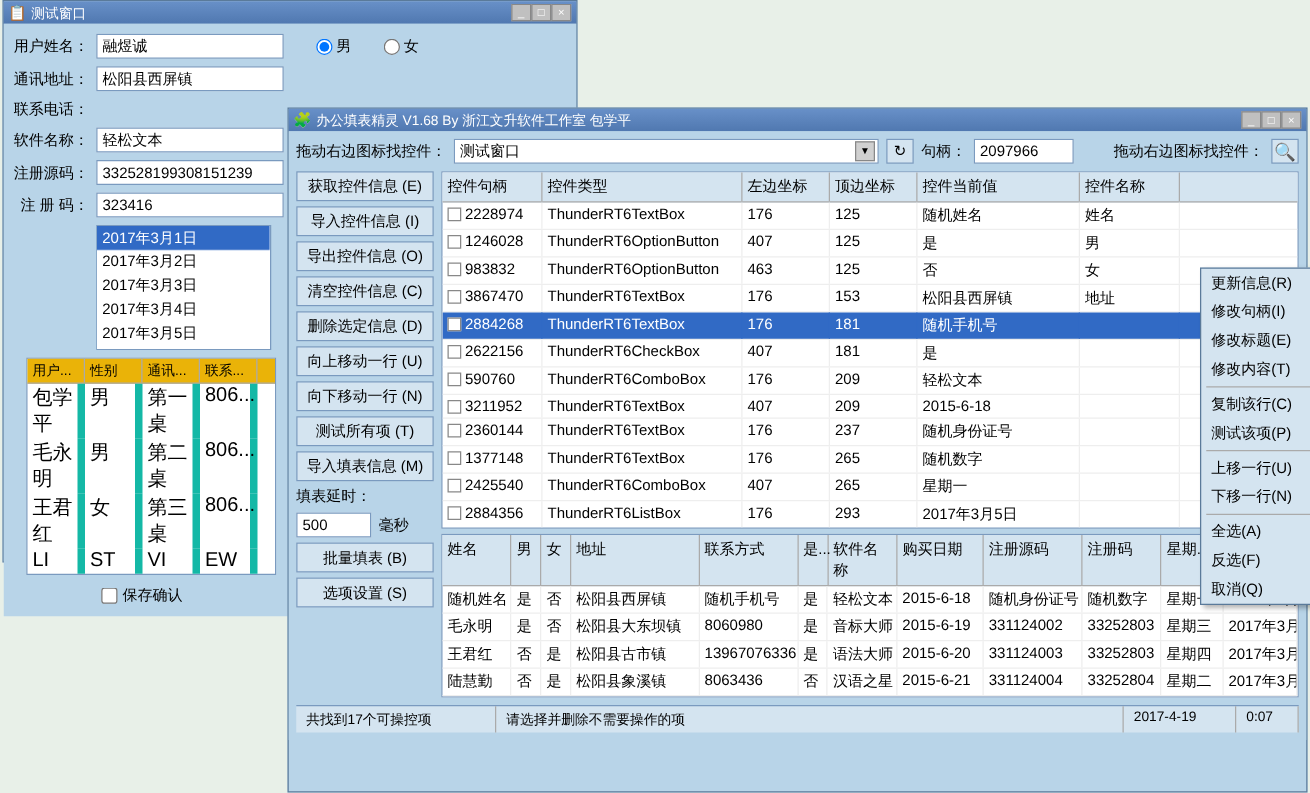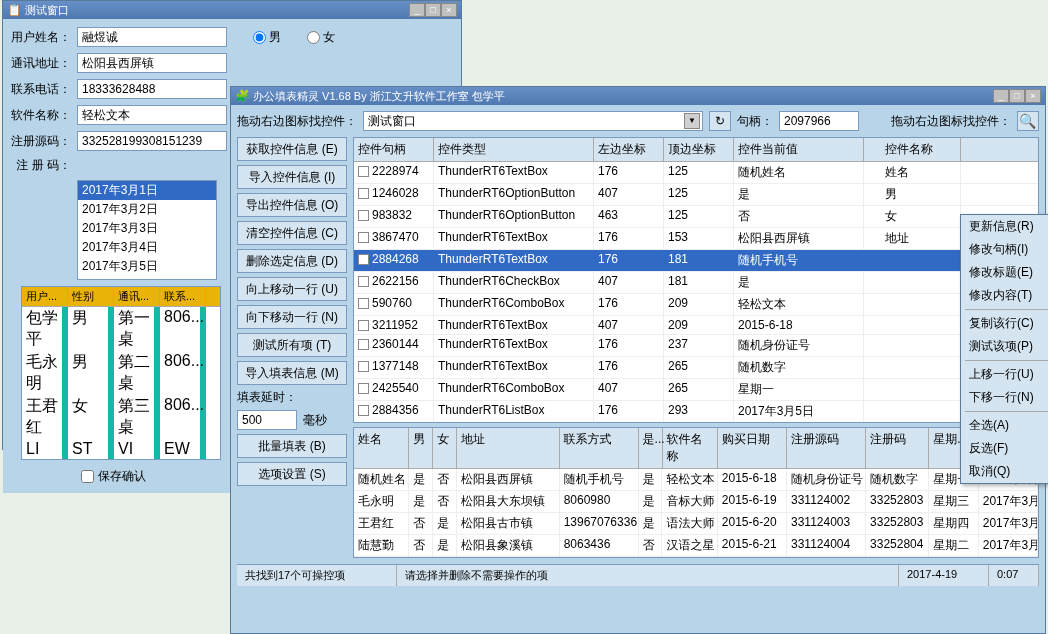--- a/index.html
+++ b/index.html
@@ -58,21 +58,21 @@
 .ctx-item { display: flex; justify-content: space-between; padding: 3px 8px; cursor: pointer; font-size: 11px; }
 .ctx-sep { border-top: 1px solid #aaa; margin: 2px 4px; }
 
 .grid2-body .grid-row { font-size: 11px; }
 .delay-row { display: flex; align-items: center; gap: 6px; }
 
 .status-bar { display: flex; border-top: 1px solid #7a9abf; background: #d4e4f0; margin-top: 6px; }
 .status-cell { border-right: 1px solid #aaa; padding: 3px 8px; font-size: 11px; }
 
 .col-w1 { width: 80px; } .col-w2 { width: 160px; } .col-w3 { width: 70px; } .col-w4 { width: 70px; }
-.col-w5 { width: 130px; } .col-w6 { width: 80px; margin-left: 17px; }
+.col-w5 { width: 130px; } .col-w6 { width: 80px; }
 
 .g2c1{width:56px}.g2c2{width:24px}.g2c3{width:24px}.g2c4{width:104px}.g2c5{width:80px}
 .g2c6{width:24px}.g2c7{width:56px}.g2c8{width:70px}.g2c9{width:80px}.g2c10{width:64px}
 .g2c11{width:50px}.g2c12{width:60px}
 
 .search-icon { font-size: 14px; }
 </style>
 </head>
 <body>
 
@@ -98,32 +98,32 @@
           <input type="radio" style="">
           <span>女</span>
         </label>
     </div>
     <div class="form-row">
       <span class="form-label">通讯地址：</span>
       <input class="txt-input w150" value="松阳县西屏镇" style="">
     </div>
     <div class="form-row">
       <span class="form-label">联系电话：</span>
-      <input class="txt-input w150" value="18333628488" style="">
     </div>
     <div class="form-row">
       <span class="form-label">软件名称：</span>
       <input class="txt-input w150" value="轻松文本" style="">
     </div>
     <div class="form-row">
       <span class="form-label">注册源码：</span>
       <input class="txt-input w150" value="332528199308151239" style="">
     </div>
     <div class="form-row">
       <span class="form-label">注 册 码：</span>
+      <input class="txt-input w150" value="323416" style="">
     </div>
     <div class="date-list" id="date-list">
         <div class="sel">2017年3月1日</div>
         <div>2017年3月2日</div>
         <div>2017年3月3日</div>
         <div>2017年3月4日</div>
         <div>2017年3月5日</div>
         <div>2017年3月6日</div>
       </div>
     <div class="small-table">

